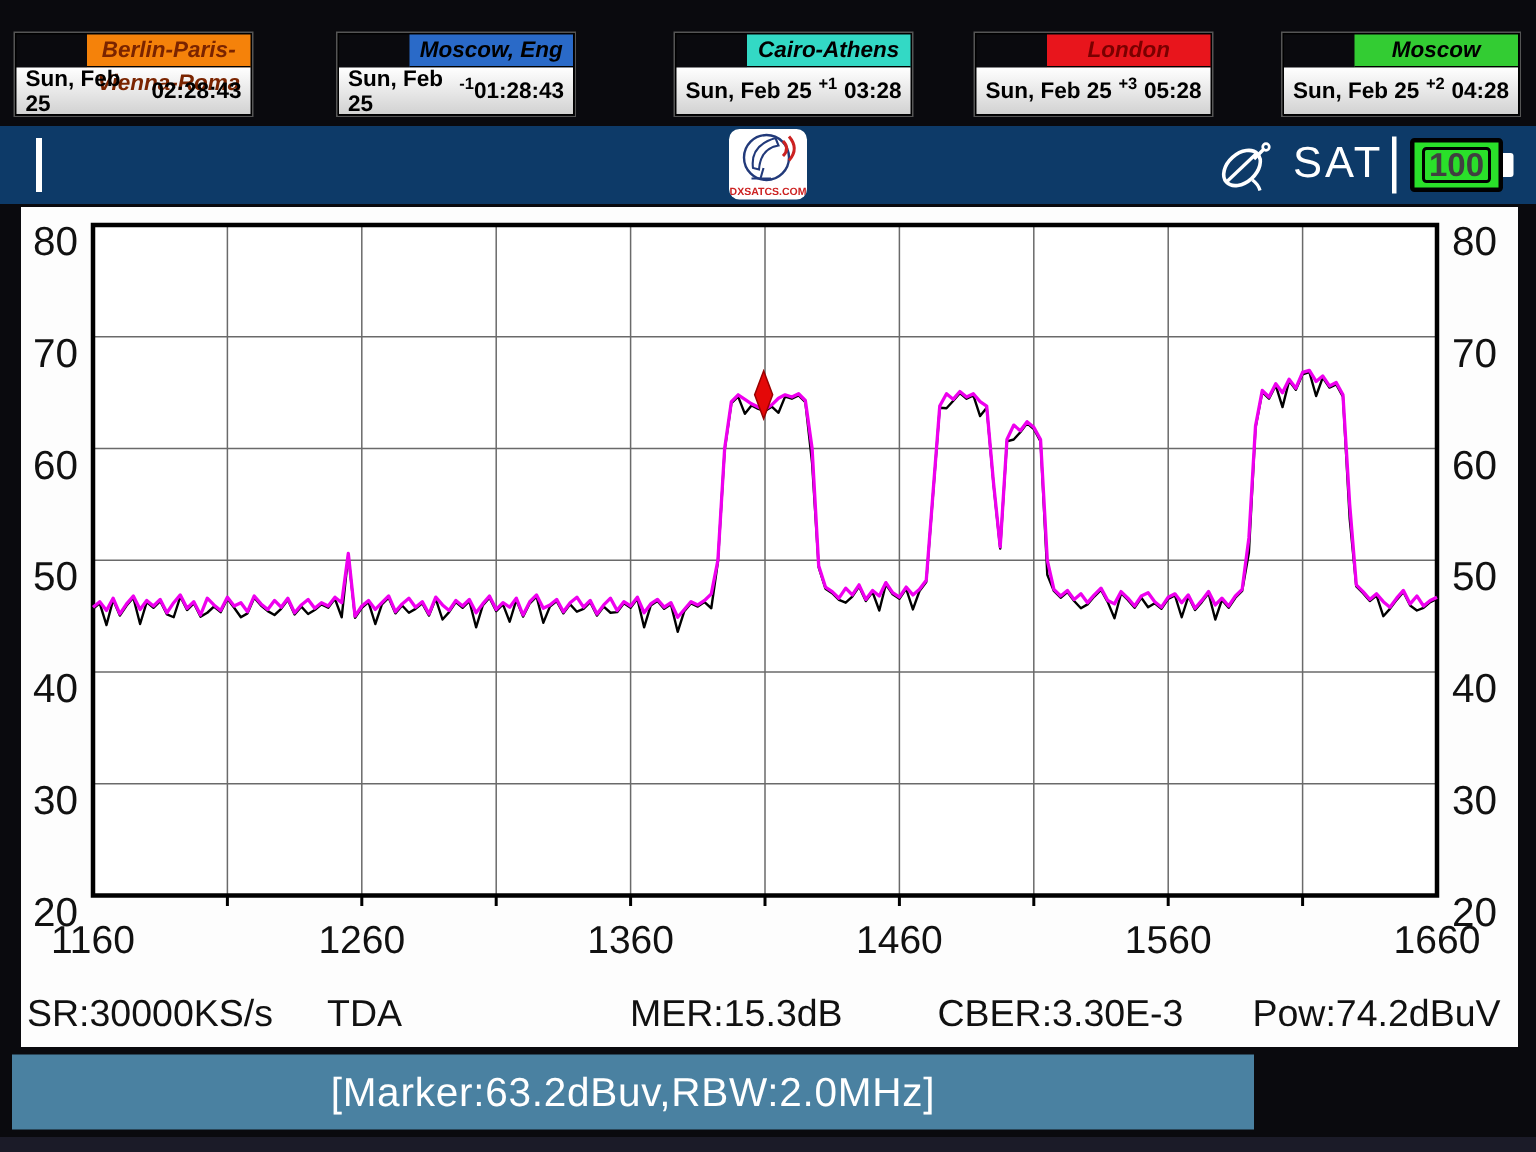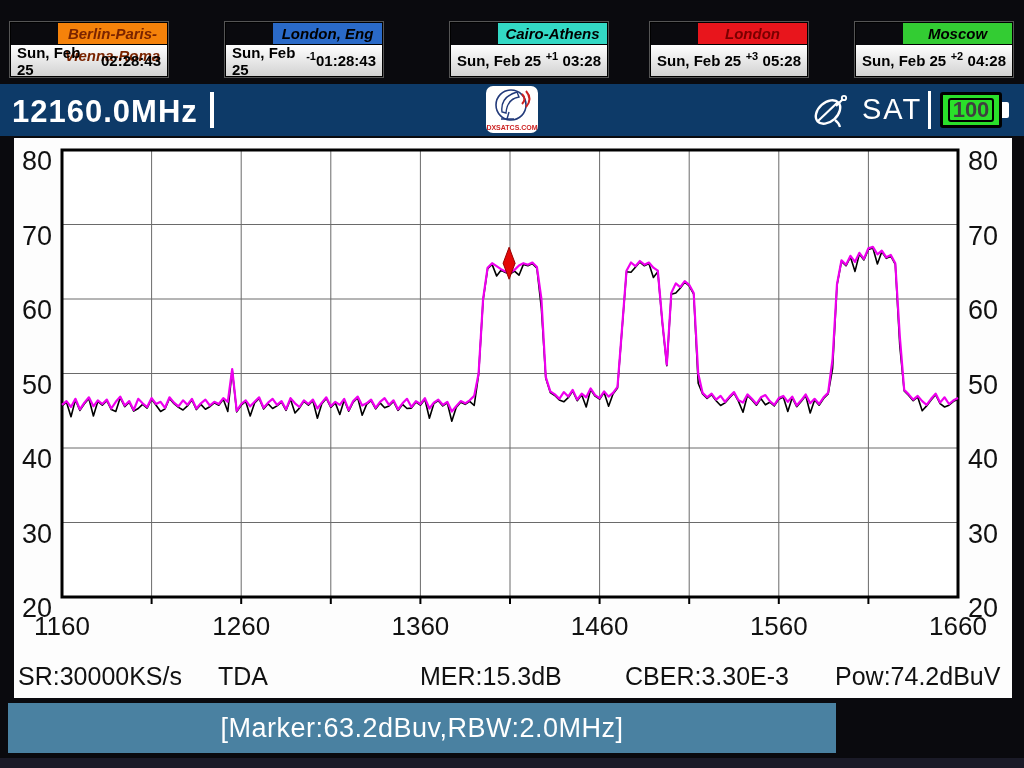--- a/index.html
+++ b/index.html
@@ -64,21 +64,21 @@
 
   <div class="clock" style="left:10px">
     <div class="clock-header" style="background: rgb(245, 130, 10); color: rgb(122, 36, 0);">Berlin-Paris-Vienna-Roma</div>
     <div class="clock-body">
       <span>Sun, Feb 25</span>
       <span class="clock-offset"></span>
       <span>02:28:43</span>
     </div>
   </div>
   <div class="clock" style="left:225px">
-    <div class="clock-header" style="background: rgb(42, 106, 200); color: rgb(0, 0, 0);">London, Eng</div>
+    <div class="clock-header" style="background: rgb(42, 106, 200); color: rgb(0, 0, 0);">Moscow, Eng</div>
     <div class="clock-body">
       <span>Sun, Feb 25</span>
       <span class="clock-offset">-1</span>
       <span>01:28:43</span>
     </div>
   </div>
   <div class="clock" style="left:450px">
     <div class="clock-header" style="background: rgb(51, 217, 197); color: rgb(0, 0, 0);">Cairo-Athens</div>
     <div class="clock-body">
       <span>Sun, Feb 25</span>
@@ -97,21 +97,21 @@
   <div class="clock" style="left:855px">
     <div class="clock-header" style="background: rgb(51, 204, 51); color: rgb(0, 0, 0);">Moscow</div>
     <div class="clock-body">
       <span>Sun, Feb 25</span>
       <span class="clock-offset">+2</span>
       <span>04:28</span>
     </div>
   </div>
 
   <div id="header-bar">
-    <div id="freq-display"><span>12160.0MHz</span><span id="freq-cursor"></span></div>
+    <div id="freq-display"><span id="freq-cursor"></span></div>
 
     <div id="logo">
       <svg width="52" height="47" viewBox="0 0 52 47">
         <circle cx="25" cy="19" r="15" fill="none" stroke="#223a7a" stroke-width="1.6"></circle>
         <path d="M16 26 Q14 11 31 6 L33 11 Q21 13 20 27 Z" fill="none" stroke="#223a7a" stroke-width="1.4"></path>
         <line x1="23" y1="26" x2="21" y2="33" stroke="#223a7a" stroke-width="1.4"></line>
         <line x1="15" y1="33" x2="28" y2="33" stroke="#223a7a" stroke-width="1.4"></line>
         <path d="M36 8 q5 5 0 10" fill="none" stroke="#cc2222" stroke-width="2"></path>
         <path d="M40 5 q7 8 0 16" fill="none" stroke="#cc2222" stroke-width="2"></path>
         <text x="26" y="44" text-anchor="middle" font-size="7" font-weight="700" fill="#cc2222" font-family="Liberation Sans, sans-serif">DXSATCS.COM</text>

